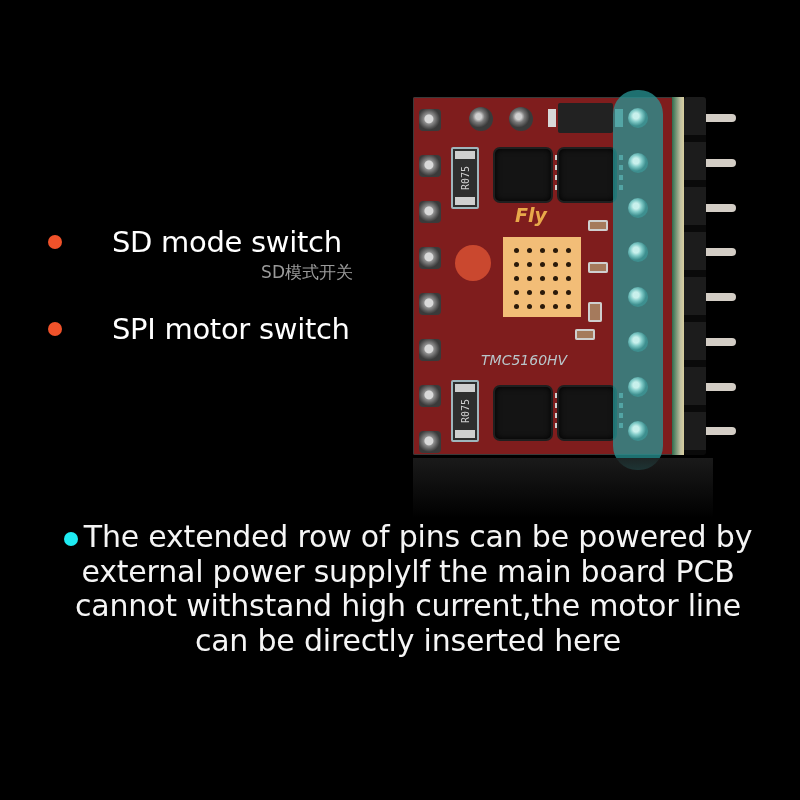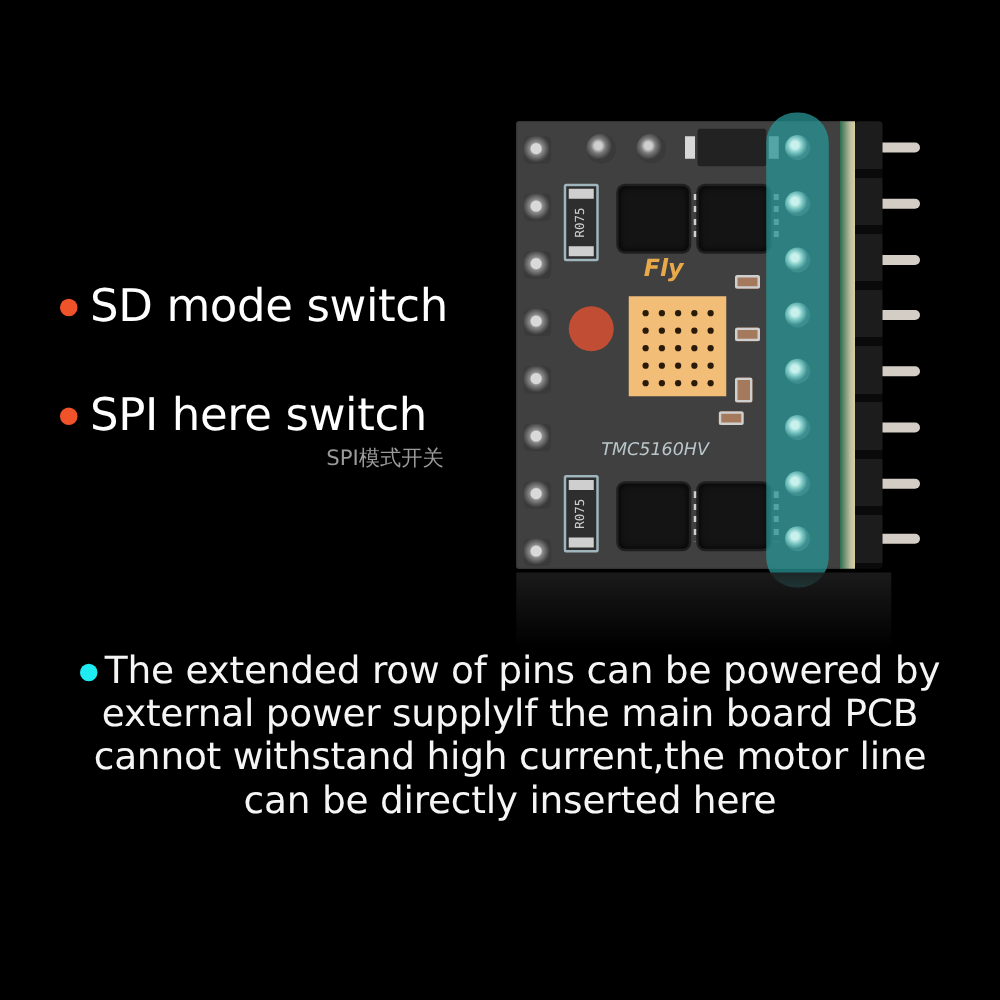--- a/index.html
+++ b/index.html
@@ -3,29 +3,29 @@
   <meta charset="utf-8">
   <style>
     * { margin: 0; padding: 0; box-sizing: border-box; }
     html, body { width: 800px; height: 800px; background: #000; overflow: hidden; }
     body { position: relative; font-family: "DejaVu Sans", sans-serif; color: #fff; }
 
     
     .feature { position: absolute; left: 48px; }
     .feature .title-row { display: flex; align-items: center; }
     .feature .dot { width: 14px; height: 14px; border-radius: 50%; margin-right: 10px; flex: none; }
-    .feature .title { font-family: "DejaVu Sans", sans-serif; font-size: 36px; color: #fff; letter-spacing: -0.3px; white-space: nowrap; }
+    .feature .title { font-family: "DejaVu Sans", sans-serif; font-size: 29px; color: #fff; letter-spacing: -0.3px; white-space: nowrap; margin-left: 40px; }
     .feature .sub { text-align: right; font-size: 17px; color: #9a9a9a; margin-top: 2px; white-space: nowrap; }
     #feat-sd  { top: 225px; width: 305px; }
     #feat-spi { top: 312px; width: 307px; }
 
     
     .pcb-wrap { position: absolute; left: 410px; top: 90px; width: 320px; height: 420px; }
     .board { position: absolute; left: 3px; top: 7px; width: 262px; height: 358px;
-             background: #404040; border-radius: 2px; overflow: hidden;
+             background: #7f1d1d; border-radius: 2px; overflow: hidden;
              box-shadow: inset 0 0 0 1px #3a3a3a; }
     .edge-left-pads { position: absolute; left: 6px; top: 8px; }
     .lpad { position: absolute; left: 0; width: 22px; height: 22px; border-radius: 4px;
             background: radial-gradient(circle at 45% 45%, #d9d9d9 0 4px, #8e8e8e 5px, #545454 9px, #3a3a3a 11px); }
     .res { position: absolute; width: 28px; height: 62px; background: #2e2e2e;
            border: 2px solid #9fb6bd; border-radius: 2px; }
     .res::before, .res::after { content: ""; position: absolute; left: 2px; right: 2px; height: 8px; background: #cfcfcf; }
     .res::before { top: 2px; } .res::after { bottom: 2px; }
     .res span { position: absolute; left: 50%; top: 50%; transform: translate(-50%,-50%) rotate(-90deg);
                 font-size: 10px; color: #cfcfcf; font-family: "DejaVu Sans Mono", monospace; }
@@ -75,28 +75,28 @@
     .desc .zh { margin-top: 8px; font-size: 17px; line-height: 26px; color: #bdbdbd; padding: 0 10px; }
   </style>
 </head>
 <body>
 
 <div class="feature" id="feat-sd">
   <div class="title-row">
     <span class="dot" style="background:#F0522A"></span>
     <span class="title">SD mode switch</span>
   </div>
+  <div class="sub">SD模式开关</div>
 </div>
 
 <div class="feature" id="feat-spi">
   <div class="title-row">
     <span class="dot" style="background:#F0522A"></span>
-    <span class="title">SPI here switch</span>
+    <span class="title">SPI motor switch</span>
   </div>
-  <div class="sub">SPI模式开关</div>
 </div>
 
 <div class="pcb-wrap">
   <div class="board">
     <div class="edge-left-pads">
       <div class="lpad" style="top:4px"></div>
       <div class="lpad" style="top:50px"></div>
       <div class="lpad" style="top:96px"></div>
       <div class="lpad" style="top:142px"></div>
       <div class="lpad" style="top:188px"></div>

